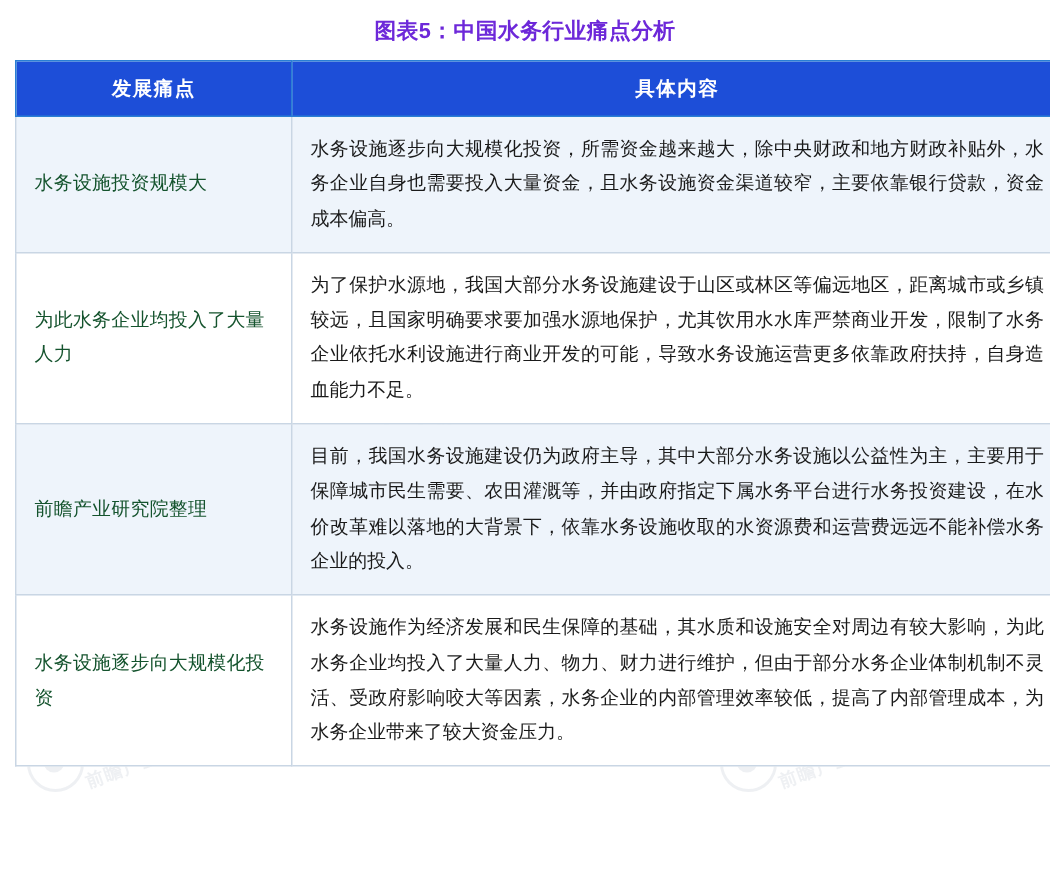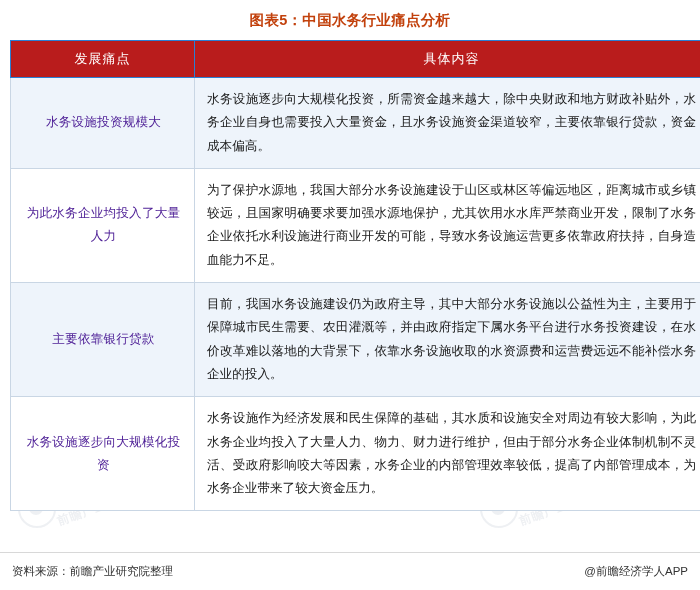--- a/index.html
+++ b/index.html
@@ -19,57 +19,57 @@
     position: relative;
     width: 700px;
     height: 590px;
     box-sizing: border-box;
     padding: 0;
   }
   .title {
     text-align: center;
     font-size: 14.5px;
     font-weight: bold;
-    color: #c2410c;
+    color: #6d28d9;
     padding: 11px 0 10px 0;
     letter-spacing: 0.3px;
   }
   .table-wrap {
     margin: 0 10px;
     position: relative;
     z-index: 2;
   }
   table.matrix {
     width: 680px;
     border-collapse: collapse;
     table-layout: fixed;
     background: transparent;
   }
   table.matrix th {
-    background: #b91c1c;
+    background: #1d4ed8;
     color: #ffffff;
     font-size: 13px;
-    font-weight: normal;
+    font-weight: bold;
     text-align: center;
     padding: 9px 4px;
     border: 1px solid #2a7fd4;
     letter-spacing: 1px;
   }
   table.matrix th.c1 { width: 175px; }
   table.matrix th.c2 { width: 505px; }
   table.matrix td {
     border: 1px solid #c9d6e4;
     vertical-align: middle;
     font-size: 12.6px;
     line-height: 1.85;
   }
   td.painpoint {
-    text-align: center;
+    text-align: left;
     padding: 8px 10px 8px 12px;
-    color: #4c1d95;
+    color: #14532d;
     letter-spacing: 0.2px;
   }
   td.detail {
     text-align: justify;
     text-justify: inter-ideograph;
     padding: 10px 12px 10px 12px;
     color: #1a1a1a;
   }
   tr.alt td { background: #eef4fb; }
   tr.plain td { background: #ffffff; }
@@ -170,29 +170,25 @@
       <tbody>
         <tr class="alt">
           <td class="painpoint">水务设施投资规模大</td>
           <td class="detail">水务设施逐步向大规模化投资，所需资金越来越大，除中央财政和地方财政补贴外，水务企业自身也需要投入大量资金，且水务设施资金渠道较窄，主要依靠银行贷款，资金成本偏高。</td>
         </tr>
         <tr class="plain">
           <td class="painpoint">为此水务企业均投入了大量人力</td>
           <td class="detail">为了保护水源地，我国大部分水务设施建设于山区或林区等偏远地区，距离城市或乡镇较远，且国家明确要求要加强水源地保护，尤其饮用水水库严禁商业开发，限制了水务企业依托水利设施进行商业开发的可能，导致水务设施运营更多依靠政府扶持，自身造血能力不足。</td>
         </tr>
         <tr class="alt">
-          <td class="painpoint">主要依靠银行贷款</td>
+          <td class="painpoint">前瞻产业研究院整理</td>
           <td class="detail">目前，我国水务设施建设仍为政府主导，其中大部分水务设施以公益性为主，主要用于保障城市民生需要、农田灌溉等，并由政府指定下属水务平台进行水务投资建设，在水价改革难以落地的大背景下，依靠水务设施收取的水资源费和运营费远远不能补偿水务企业的投入。</td>
         </tr>
         <tr class="plain">
           <td class="painpoint">水务设施逐步向大规模化投资</td>
           <td class="detail">水务设施作为经济发展和民生保障的基础，其水质和设施安全对周边有较大影响，为此水务企业均投入了大量人力、物力、财力进行维护，但由于部分水务企业体制机制不灵活、受政府影响咬大等因素，水务企业的内部管理效率较低，提高了内部管理成本，为水务企业带来了较大资金压力。</td>
         </tr>
       </tbody>
     </table>
   </div>
 
-  <div class="footer">
-    <div class="source">资料来源：前瞻产业研究院整理</div>
-    <div class="brand">@前瞻经济学人APP</div>
-  </div>
 
 </div>
 
 </body></html>

